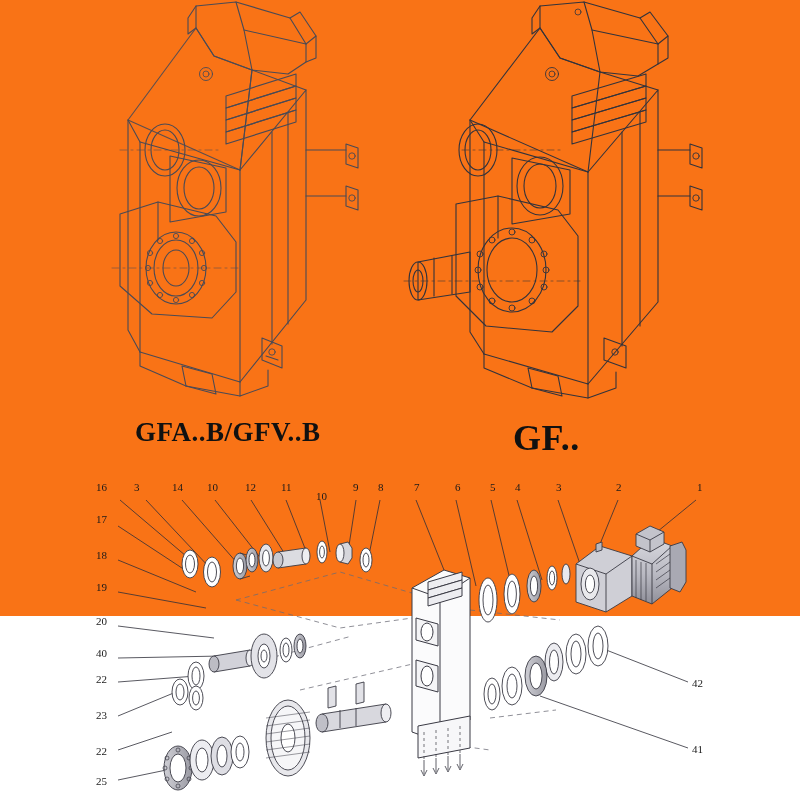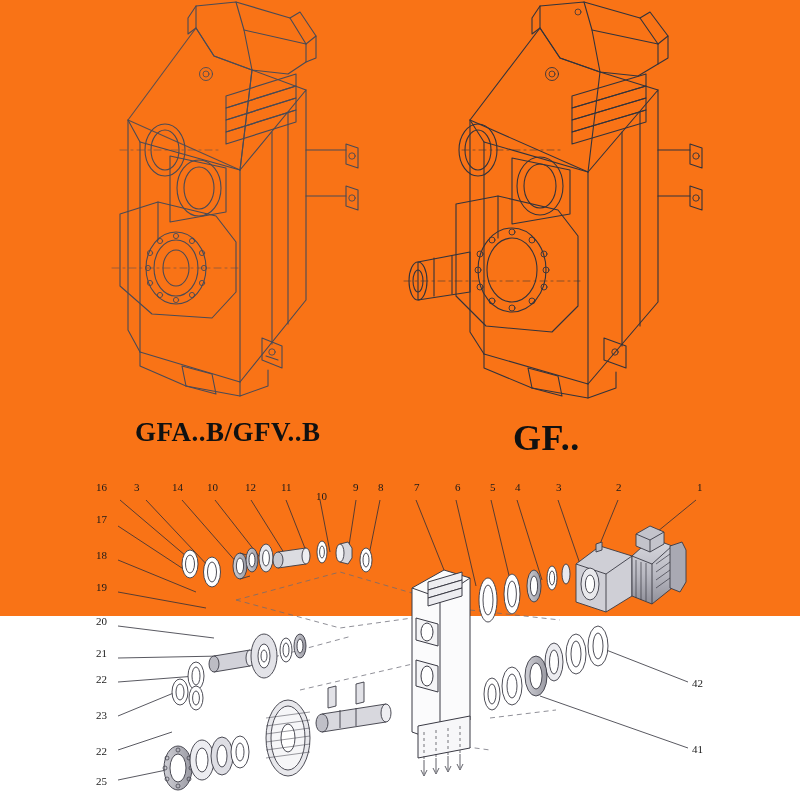--- a/index.html
+++ b/index.html
@@ -476,21 +476,21 @@
       <span class="num" style="left:490px; top:21px;">5</span>
       <span class="num" style="left:515px; top:21px;">4</span>
       <span class="num" style="left:556px; top:21px;">3</span>
       <span class="num" style="left:616px; top:21px;">2</span>
       <span class="num" style="left:697px; top:21px;">1</span>
 
       <span class="num" style="left:96px; top:53px;">17</span>
       <span class="num" style="left:96px; top:89px;">18</span>
       <span class="num" style="left:96px; top:121px;">19</span>
       <span class="num" style="left:96px; top:155px;">20</span>
-      <span class="num" style="left:96px; top:187px;">21</span>
+      <span class="num" style="left:96px; top:187px;">40</span>
       <span class="num" style="left:96px; top:213px;">22</span>
       <span class="num" style="left:96px; top:249px;">23</span>
       <span class="num" style="left:96px; top:285px;">22</span>
       <span class="num" style="left:96px; top:315px;">25</span>
 
       <span class="num" style="left:692px; top:217px;">42</span>
       <span class="num" style="left:692px; top:283px;">41</span>
     </div>
   </div>
 

